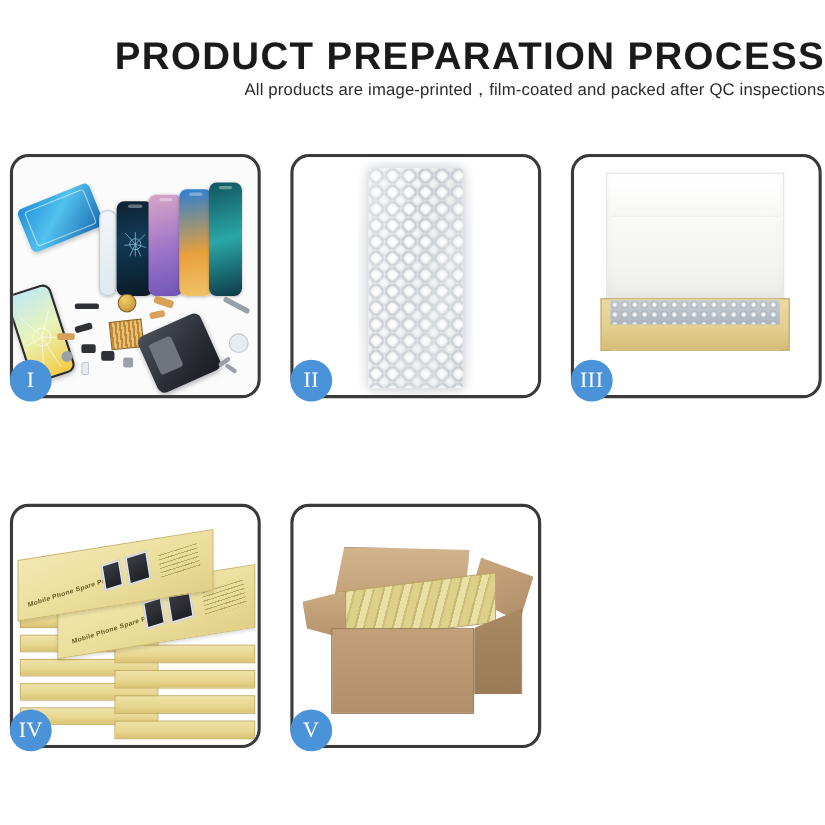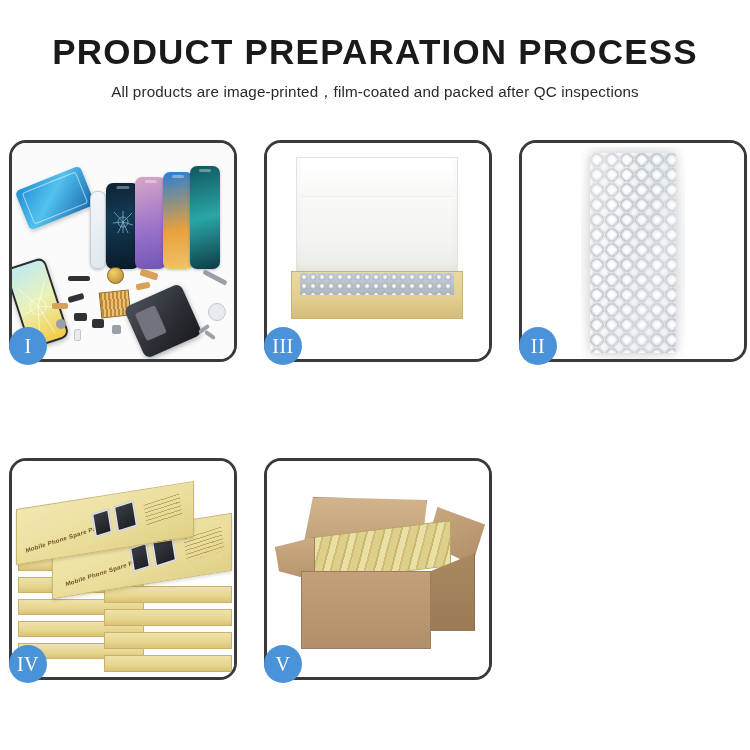--- a/index.html
+++ b/index.html
@@ -5,32 +5,31 @@
   * { box-sizing: border-box; margin: 0; padding: 0; }
   html, body {
     width: 750px; height: 750px;
     background: #ffffff;
     font-family: "Liberation Sans", sans-serif;
     overflow: hidden;
   }
   .page { position: relative; width: 750px; height: 750px; background: #fff; }
 
   
-  .header { padding-top: 34px; text-align: center; }
+  .header { padding-top: 34px; text-align: right; }
   .title {
     font-family: "Liberation Sans", sans-serif;
     font-size: 35px;
     font-weight: bold;
     letter-spacing: 1.2px;
     color: #1a1a1a;
     line-height: 1.05;
     white-space: nowrap;
   }
   .subtitle {
-    margin-top: 11px;
     font-size: 15.2px;
     color: #2b2b2b;
     letter-spacing: 0.15px;
     white-space: nowrap;
   }
 
   
   .grid {
     position: absolute;
     left: 9px; top: 140px;
@@ -390,40 +389,40 @@
         <div class="prt grey" style="left:100px; top:182px; width:9px; height:9px;"></div>
         <div class="prt grey" style="left:190px; top:132px; width:26px; height:5px; transform:rotate(28deg);"></div>
         <div class="prt white" style="left:196px; top:160px; width:18px; height:18px; border-radius:50%;"></div>
         <div class="prt grey" style="left:186px; top:184px; width:12px; height:4px; transform:rotate(-35deg);"></div>
         <div class="prt grey" style="left:192px; top:190px; width:12px; height:4px; transform:rotate(35deg);"></div>
       </div>
       <div class="badge">I</div>
     </div>
 
     <div class="panel">
-      <div class="panel-inner p3">
-        <div class="lid-back"></div>
-        <div class="box3-left"></div>
-        <div class="box3-right"></div>
-        <div class="box3-body"></div>
-        <div class="box3-fill"></div>
-      </div>
-      <div class="badge">III</div>
-    </div>
-
-    <div class="panel">
       <div class="panel-inner p2">
         <div class="bw-shadow"></div>
         <div class="bubblewrap">
           <div class="bubbles"></div>
           <div class="bubbles2"></div>
           <div class="bw-sheen"></div>
         </div>
       </div>
       <div class="badge">II</div>
+    </div>
+
+    <div class="panel">
+      <div class="panel-inner p3">
+        <div class="lid-back"></div>
+        <div class="box3-left"></div>
+        <div class="box3-right"></div>
+        <div class="box3-body"></div>
+        <div class="box3-fill"></div>
+      </div>
+      <div class="badge">III</div>
     </div>
 
     <div class="panel">
       <div class="panel-inner p4">
         <div class="stack">
 
           <div class="sbox" style="left:2px;  top:170px; width:126px; height:16px;"></div>
           <div class="sbox" style="left:2px;  top:148px; width:126px; height:16px;"></div>
           <div class="sbox" style="left:2px;  top:126px; width:126px; height:16px;"></div>
           <div class="sbox" style="left:2px;  top:104px; width:126px; height:16px;"></div>

